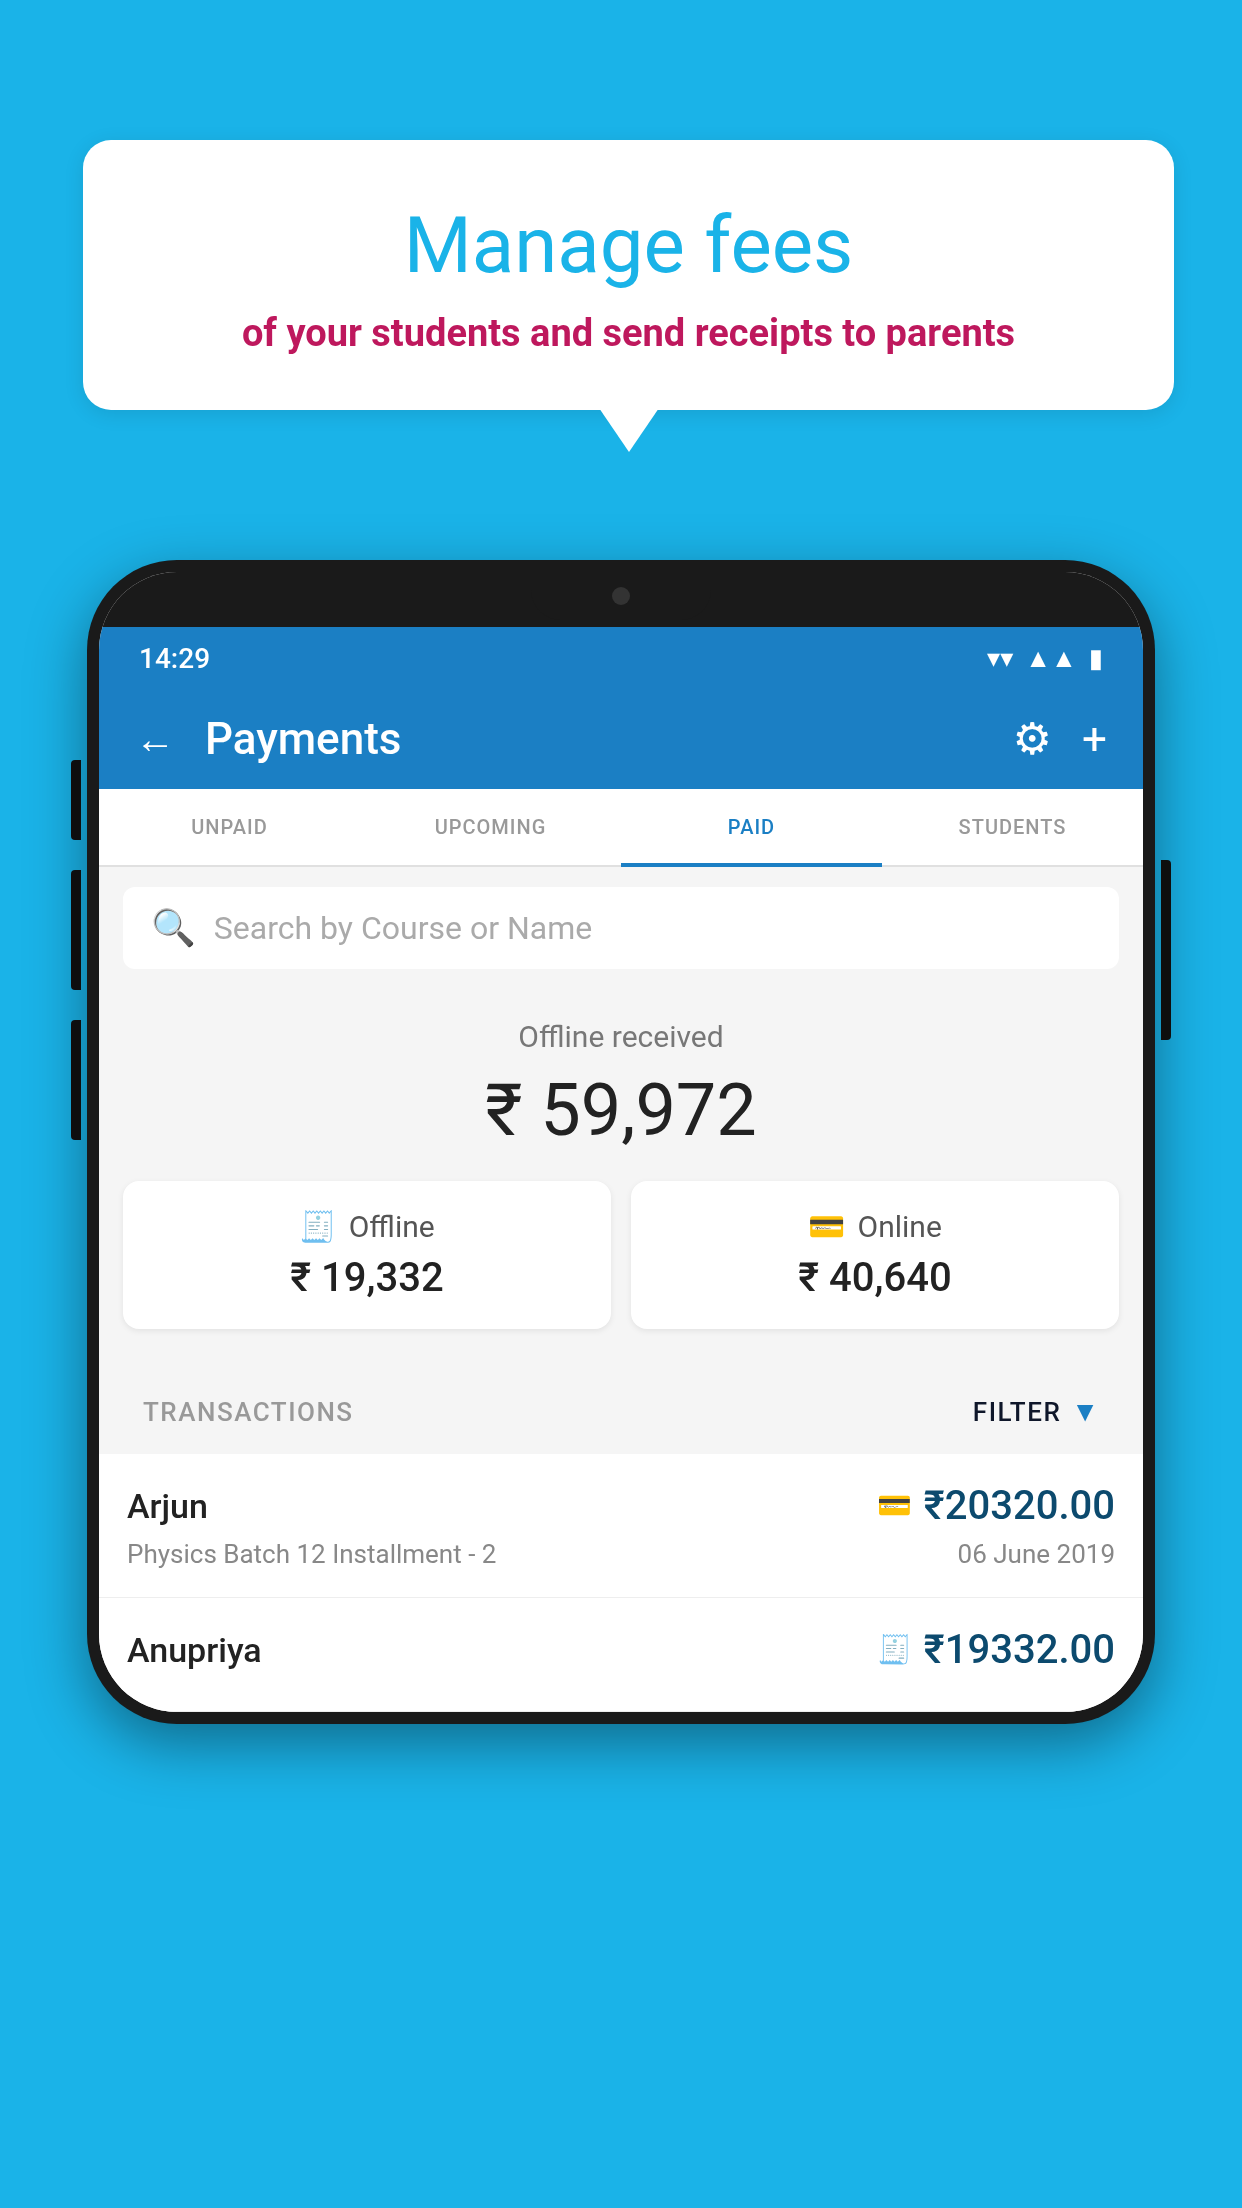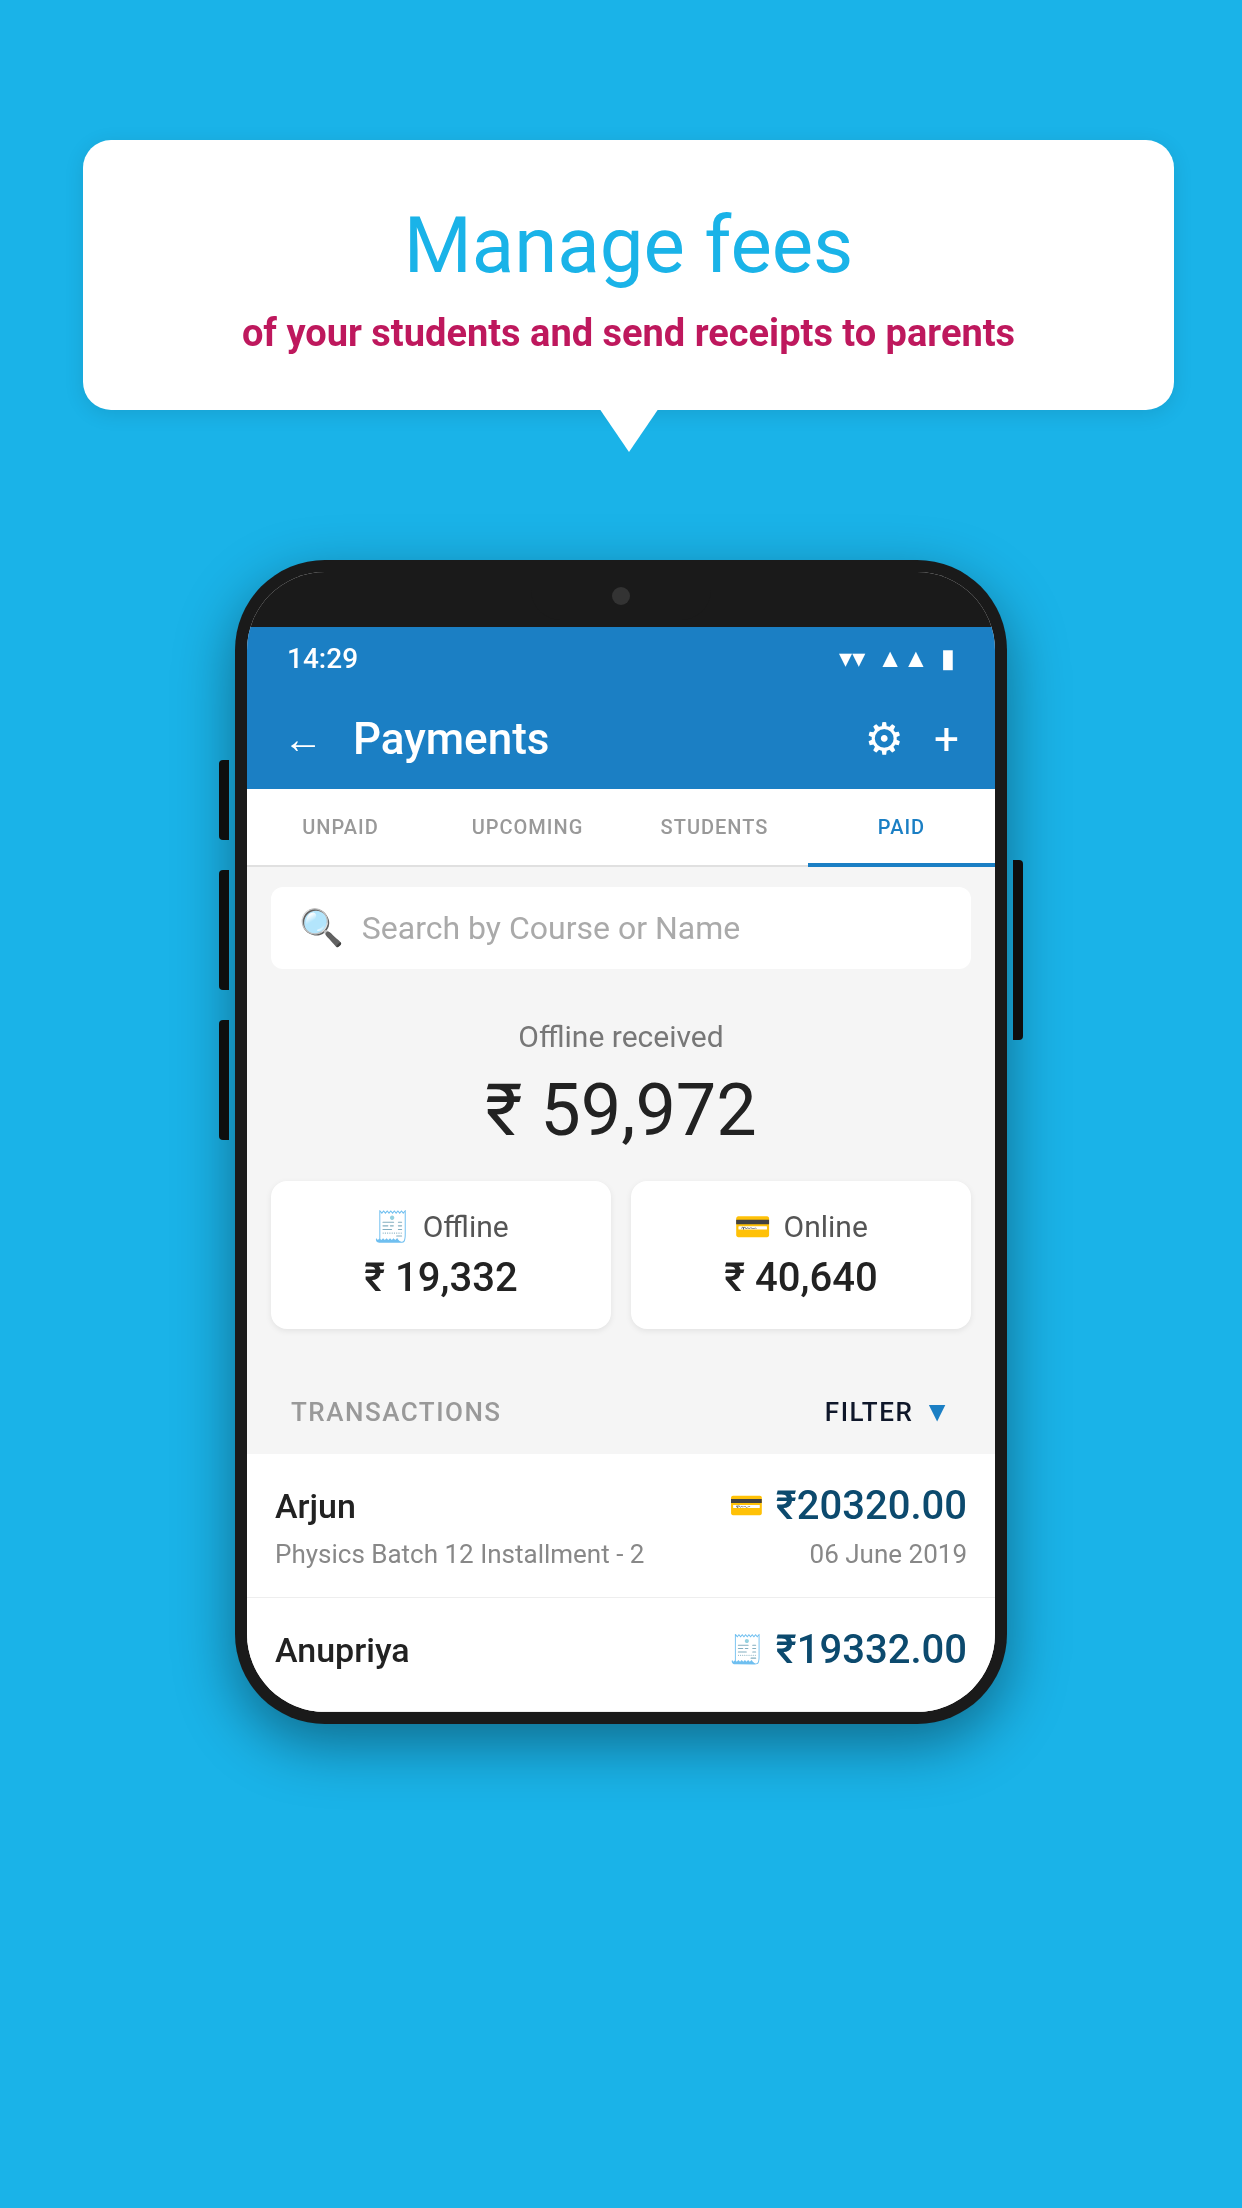--- a/index.html
+++ b/index.html
@@ -51,21 +51,21 @@
       color: #be185d;
       font-weight: 700;
     }
 
     
     .phone-container {
       position: absolute;
       top: 560px;
       left: 50%;
       transform: translateX(-50%);
-      width: 772px;
+      width: 1068px;
     }
     .phone-frame {
       background: #1a1a1a;
       border-radius: 90px;
       padding: 12px;
       position: relative;
       box-shadow: 0 20px 60px rgba(0,0,0,0.4);
     }
     .phone-screen {
       background: #f0f0f0;
@@ -413,25 +413,25 @@
         </div>
       </div>
 
       <div class="tabs-container">
         <div class="tab">
           <span>UNPAID</span>
         </div>
         <div class="tab">
           <span>UPCOMING</span>
         </div>
+        <div class="tab active">
+          <span>PAID</span>
+        </div>
         <div class="tab">
           <span>STUDENTS</span>
-        </div>
-        <div class="tab active">
-          <span>PAID</span>
         </div>
       </div>
 
       <div class="search-container">
         <div class="search-bar">
           <span class="search-icon">🔍</span>
           <span class="search-text">Search by Course or Name</span>
         </div>
       </div>
 

